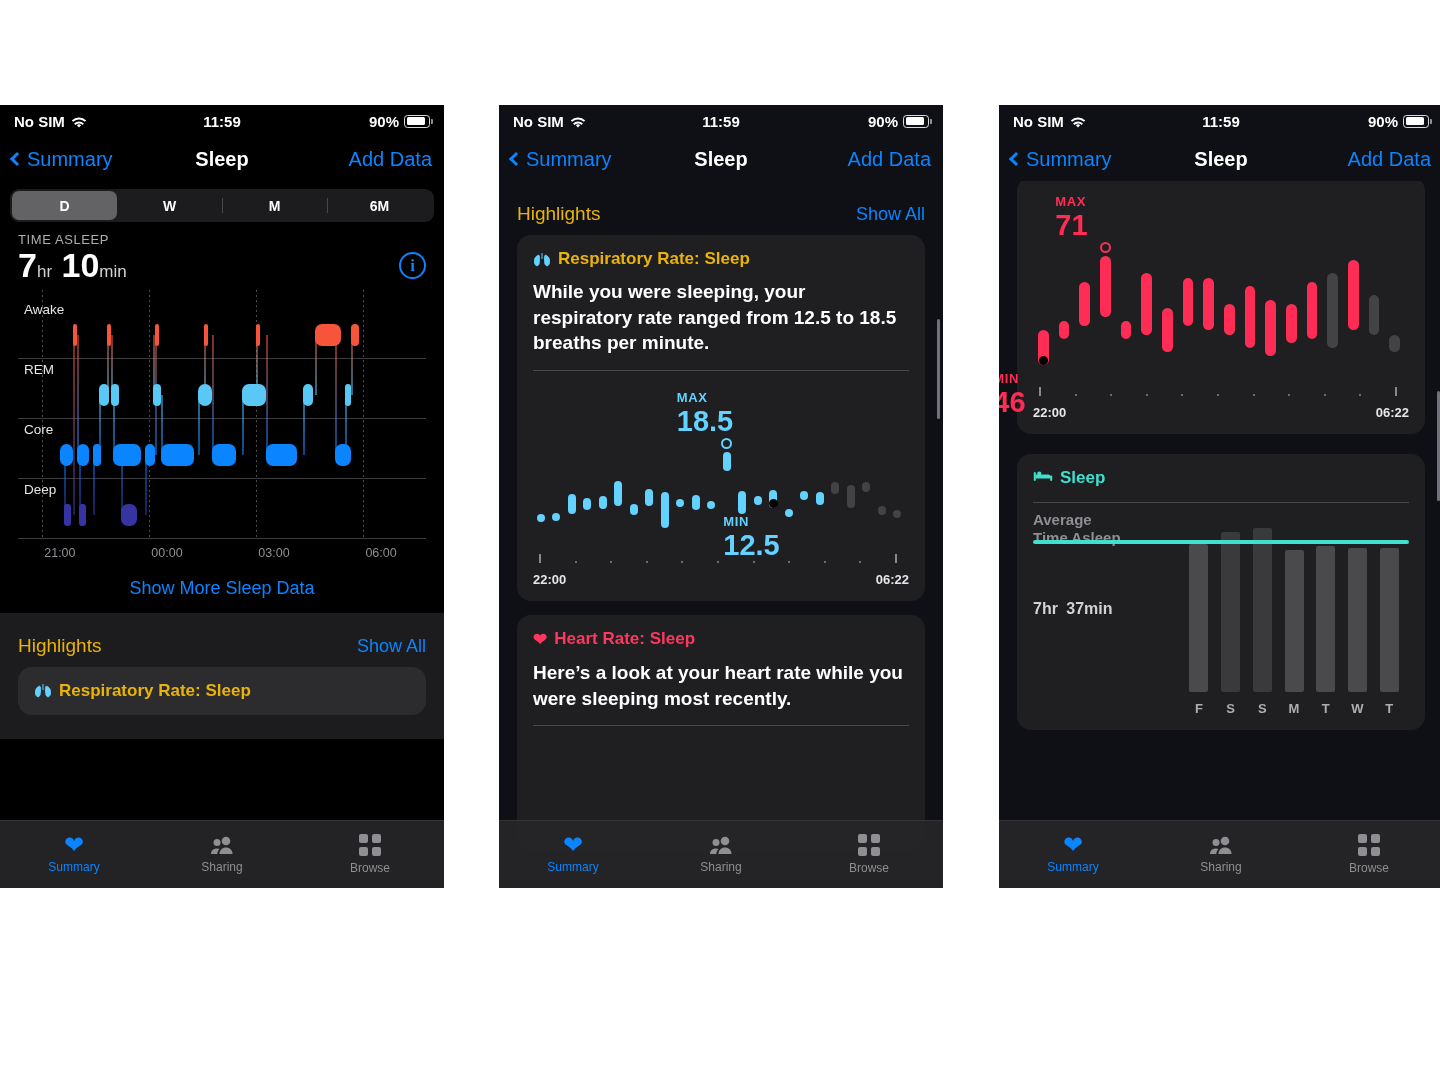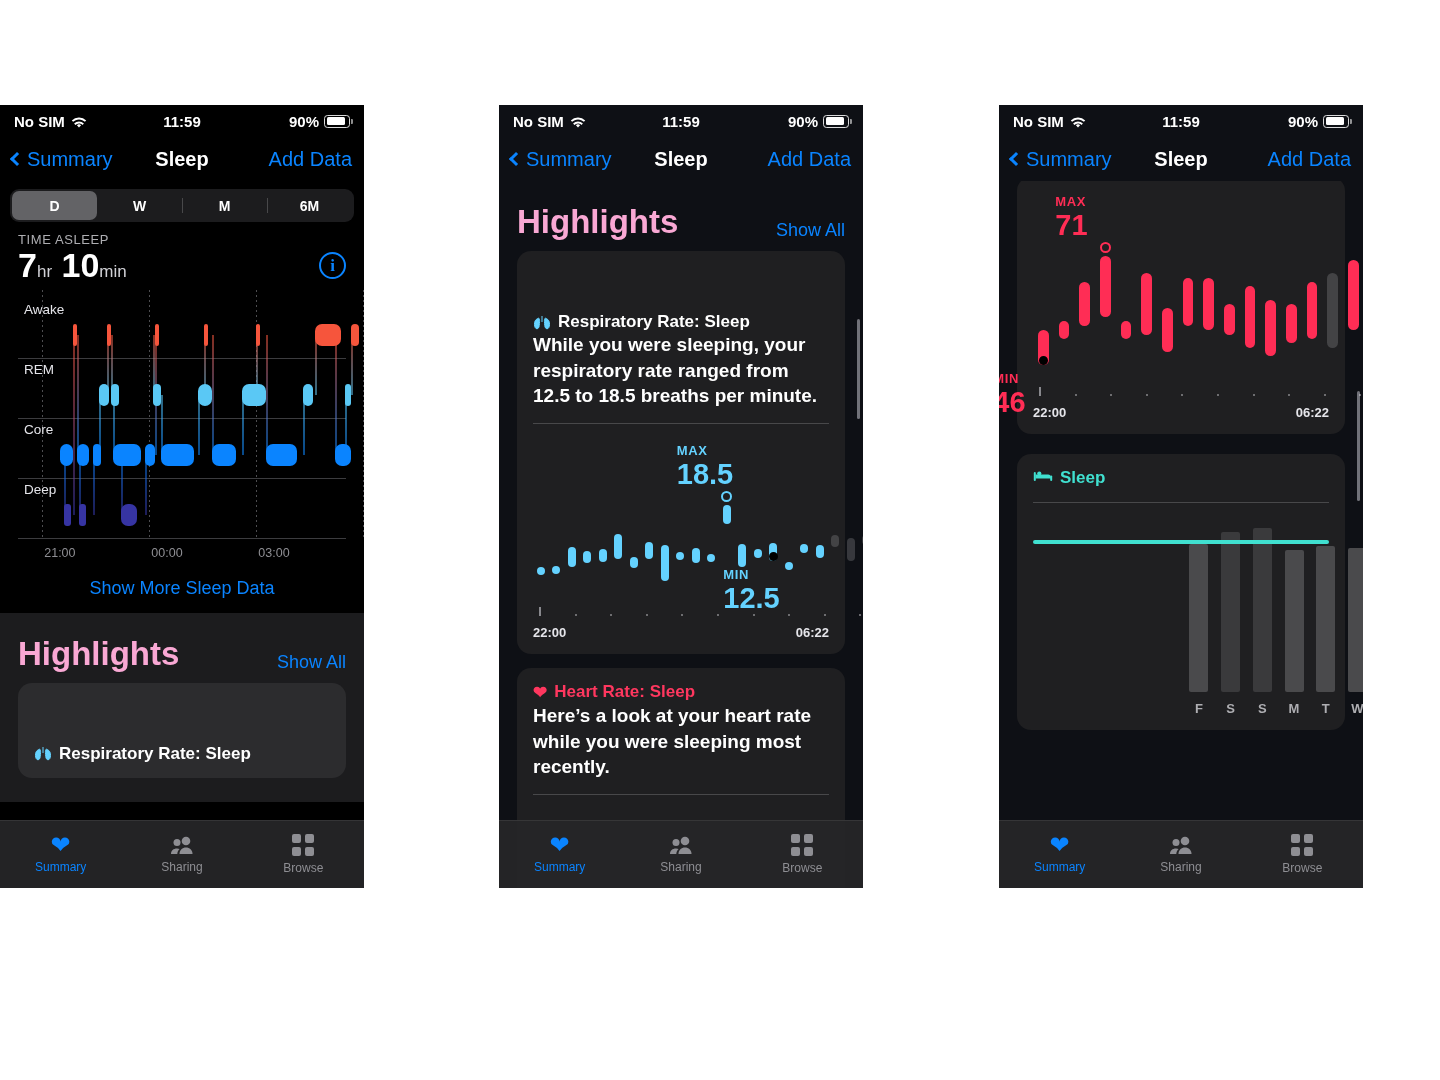--- a/index.html
+++ b/index.html
@@ -6,21 +6,21 @@
   html, body {
     width: 1440px; height: 1080px;
     background: #ffffff;
     font-family: "Liberation Sans", sans-serif;
     overflow: hidden;
   }
   .stage { position: relative; width: 1440px; height: 1080px; }
 
   .phone {
     position: absolute;
-    width: 364px; height: 783px;
+    width: 444px; height: 783px;
     background: #000;
     overflow: hidden;
   }
   #phone1 { left: 0px;   top: 105px; }
   #phone2 { left: 499px; top: 105px; }
   #phone3 { left: 999px; top: 105px; }
 
   
   .statusbar {
     position: relative; height: 32px;
@@ -111,29 +111,29 @@
   .hy-xlab { position: absolute; bottom: 0; color: #8e8e93; font-size: 12.5px; }
   .hy-bar { position: absolute; border-radius: 7px; }
   .hy-conn { position: absolute; width: 2px; }
 
   
   .showmore { text-align: center; color: #0a84ff; font-size: 18px; padding: 18px 0 14px 0; }
 
   
   .hl-sec { background: #1c1c1e; padding: 0 0 10px 0; }
   .hl-head { display: flex; align-items: flex-end; padding: 22px 18px 10px 18px; }
-  .hl-title { color: #f9a8d4; font-size: 33px; font-weight: bold; }
+  .hl-title { color: #eab308; font-size: 19px; font-weight: normal; }
   .hl-all { margin-left: auto; color: #0a84ff; font-size: 18px; }
   .card { background: #1f1f21; border-radius: 14px; margin: 0 18px 14px 18px; padding: 14px 16px; }
   #phone1 .card { background: #2c2c2e; }
   .card-kicker { display: flex; align-items: center; gap: 7px; font-size: 17px; font-weight: bold; }
-  .card-kicker.resp { color: #ffffff; margin-top: 47px; }
+  .card-kicker.resp { color: #eab308; }
   .card-kicker.hr { color: #ff375f; }
   .card-kicker.slp { color: #40e0d0; }
-  .card-text { color: #fff; font-size: 19px; font-weight: bold; line-height: 1.35; }
+  .card-text { color: #fff; font-size: 19px; font-weight: bold; line-height: 1.35; margin-top: 10px; }
   .card-rule { height: 1px; background: #48484a; margin: 14px 0 0 0; }
 
   
   .rchart { position: relative; height: 210px; margin-top: 6px; }
   .rc-bar { position: absolute; border-radius: 6px; }
   .rc-dot { position: absolute; border-radius: 50%; border-width: 2.5px; border-style: solid; background: transparent; }
   .rc-cap { position: absolute; text-align: left; font-weight: bold; }
   .rc-cap .k { font-size: 13px; letter-spacing: .6px; }
   .rc-cap .v { font-size: 29px; }
   .rc-axis { position: absolute; left: 0; right: 0; bottom: 24px; height: 10px; }
@@ -572,20 +572,28 @@
                 <rect x="0.8" y="3" width="2" height="9" rx="1" fill="#40e0d0"></rect>
                 <rect x="17.2" y="6.5" width="2" height="5.5" rx="1" fill="#40e0d0"></rect>
                 <path d="M2.5 9.5h15.5v-1.2c0-1.6-1.3-2.8-2.9-2.8H2.5z" fill="#40e0d0"></path>
                 <circle cx="6.3" cy="4.6" r="2.1" fill="#40e0d0"></circle>
               </svg>
           </span>
           <span>Sleep</span>
         </div>
         <div class="card-rule"></div>
         <div class="wk" id="wkchart">
+          <div class="wk-left">
+            <div class="wk-sub">Average</div>
+            <div class="wk-sub">Time Asleep</div>
+            <div class="wk-big">
+              <span>7</span><span>hr</span>
+              <span>37</span><span>min</span>
+            </div>
+          </div>
           <div class="wk-bars" id="wkbars">
               <div class="wk-bar" style="left: 6.35714px; width: 19px; height: 148.167px;"></div>
               <div class="wk-day" style="left: 0px; width: 31.7143px;">F</div>
               <div class="wk-bar ghost" style="left: 38.0714px; width: 19px; height: 160.417px;"></div>
               <div class="wk-day" style="left: 31.7143px; width: 31.7143px;">S</div>
               <div class="wk-bar ghost" style="left: 69.7857px; width: 19px; height: 164.306px;"></div>
               <div class="wk-day" style="left: 63.4286px; width: 31.7143px;">S</div>
               <div class="wk-bar" style="left: 101.5px; width: 19px; height: 141.944px;"></div>
               <div class="wk-day" style="left: 95.1429px; width: 31.7143px;">M</div>
               <div class="wk-bar" style="left: 133.214px; width: 19px; height: 145.833px;"></div>

